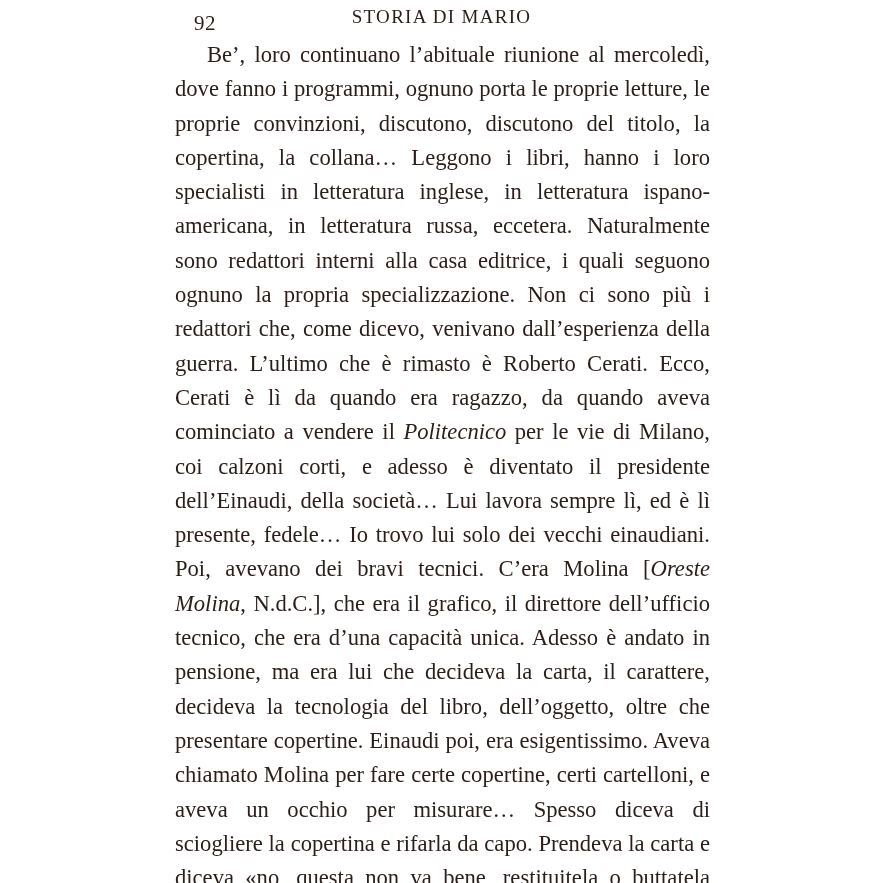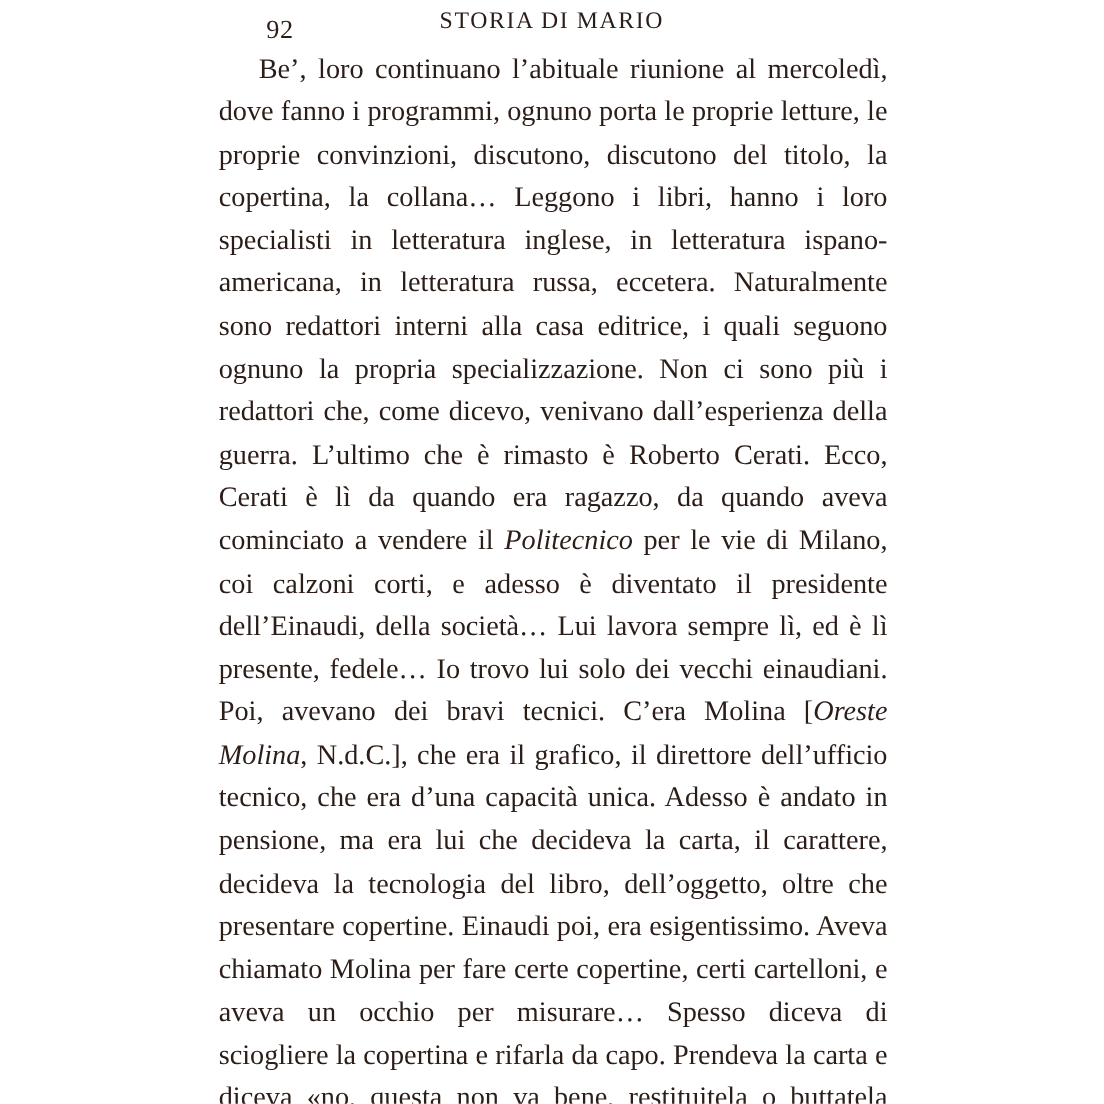--- a/index.html
+++ b/index.html
@@ -28,21 +28,21 @@
     right: 175px;
     height: 34px;
     display: flex;
     align-items: center;
   }
   .folio {
     font-size: 21px;
     letter-spacing: 0.5px;
     color: #2b1d18;
     width: 60px;
-    text-align: right;
+    text-align: center;
     margin-top: 12px;
   }
   .head-title {
     flex: 1;
     text-align: center;
     font-size: 19px;
     letter-spacing: 1.3px;
     color: #2b1d18;
     margin-left: -60px;
   }

